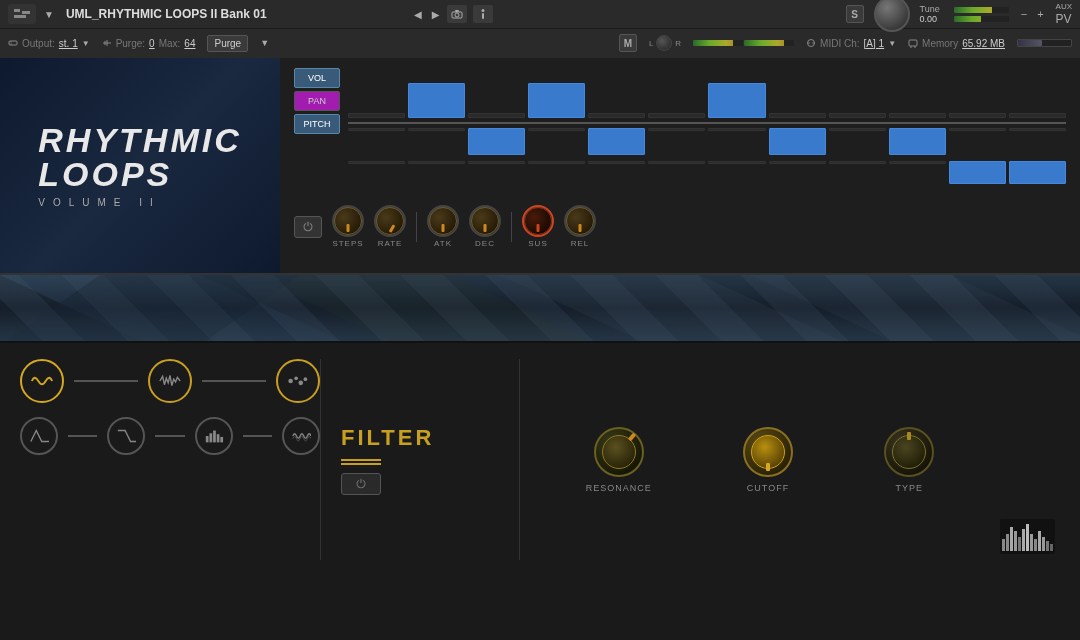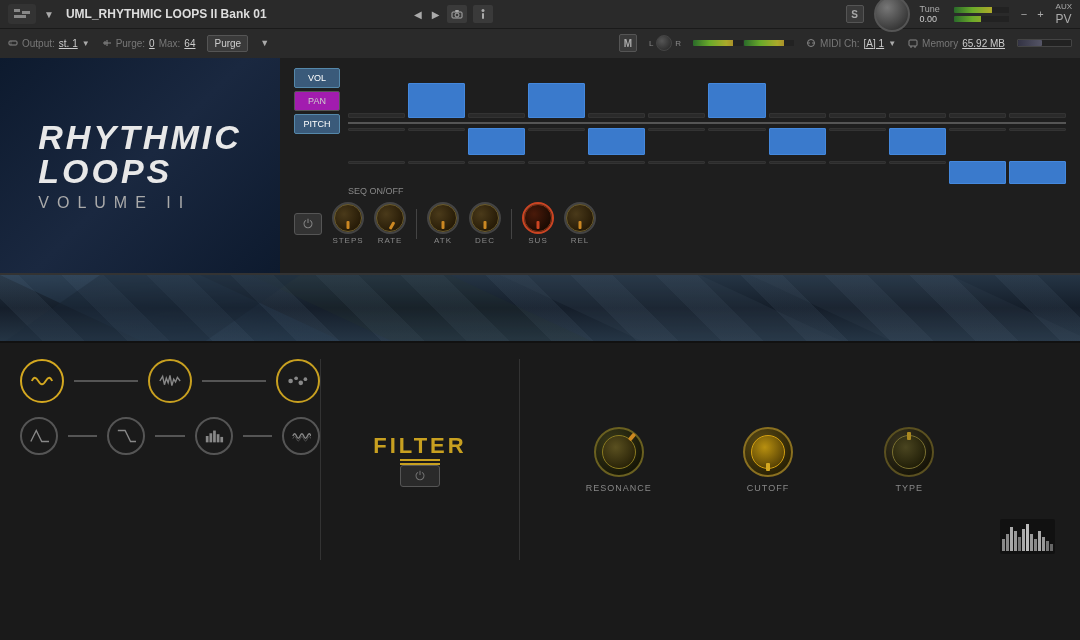--- a/index.html
+++ b/index.html
@@ -102,33 +102,33 @@
     }
     .brand-loops {
       font-size: 34px;
       font-weight: bold;
       color: #e8e8e8;
       letter-spacing: 3px;
       line-height: 1.0;
       font-style: italic;
     }
     .brand-volume {
-      font-size: 16px;
+      font-size: 10px;
       color: #aaa;
       letter-spacing: 8px;
       margin-top: 6px;
     }
 
     
     .right-panel {
       flex: 1;
       display: flex;
       flex-direction: column;
       padding: 10px 14px;
-      gap: 2px;
+      gap: 15px;
     }
 
     
     .seq-controls {
       display: flex;
       align-items: flex-start;
       gap: 8px;
     }
     .seq-buttons {
       display: flex;
@@ -324,25 +324,26 @@
     .osc-icon-sm svg {
       width: 20px;
       height: 20px;
     }
 
     
     .filter-section {
       width: 200px;
       display: flex;
       flex-direction: column;
-      align-items: center;
+      align-items: flex-start;
       justify-content: center;
       border-left: 1px solid #333;
       border-right: 1px solid #333;
       padding: 0 20px;
+      gap: 8px;
     }
     .filter-title {
       color: #c8a020;
       font-size: 22px;
       font-weight: bold;
       letter-spacing: 3px;
     }
     .filter-lines {
       display: flex;
       flex-direction: column;
@@ -692,24 +693,20 @@
             <div style="flex: 1 1 0%; height: 10%; background: rgb(42, 42, 42); border: 1px solid rgb(51, 51, 51); border-radius: 1px; cursor: pointer;"></div>
             <div style="flex: 1 1 0%; height: 10%; background: rgb(42, 42, 42); border: 1px solid rgb(51, 51, 51); border-radius: 1px; cursor: pointer;"></div>
             <div style="flex: 1 1 0%; height: 10%; background: rgb(42, 42, 42); border: 1px solid rgb(51, 51, 51); border-radius: 1px; cursor: pointer;"></div>
             <div style="flex: 1 1 0%; height: 10%; background: rgb(42, 42, 42); border: 1px solid rgb(51, 51, 51); border-radius: 1px; cursor: pointer;"></div>
             <div style="flex: 1 1 0%; height: 90%; background: rgb(58, 122, 204); border: 1px solid rgb(68, 136, 221); border-radius: 1px; cursor: pointer;"></div>
             <div style="flex: 1 1 0%; height: 90%; background: rgb(58, 122, 204); border: 1px solid rgb(68, 136, 221); border-radius: 1px; cursor: pointer;"></div>
           </div>
       </div>
     </div>
 
-    <div style="display:flex;align-items:center;gap:8px;margin-top:-4px;">
-      <div style="width:46px;"></div>
-      <span class="seq-on-off">SEQ ON/OFF</span>
-    </div>
 
     <div class="knob-row">
       <div class="power-btn">⏻</div>
 
       <div class="knob-group">
         <div class="knob">
           <div class="knob-inner">
             <div class="knob-dot"></div>
           </div>
         </div>

